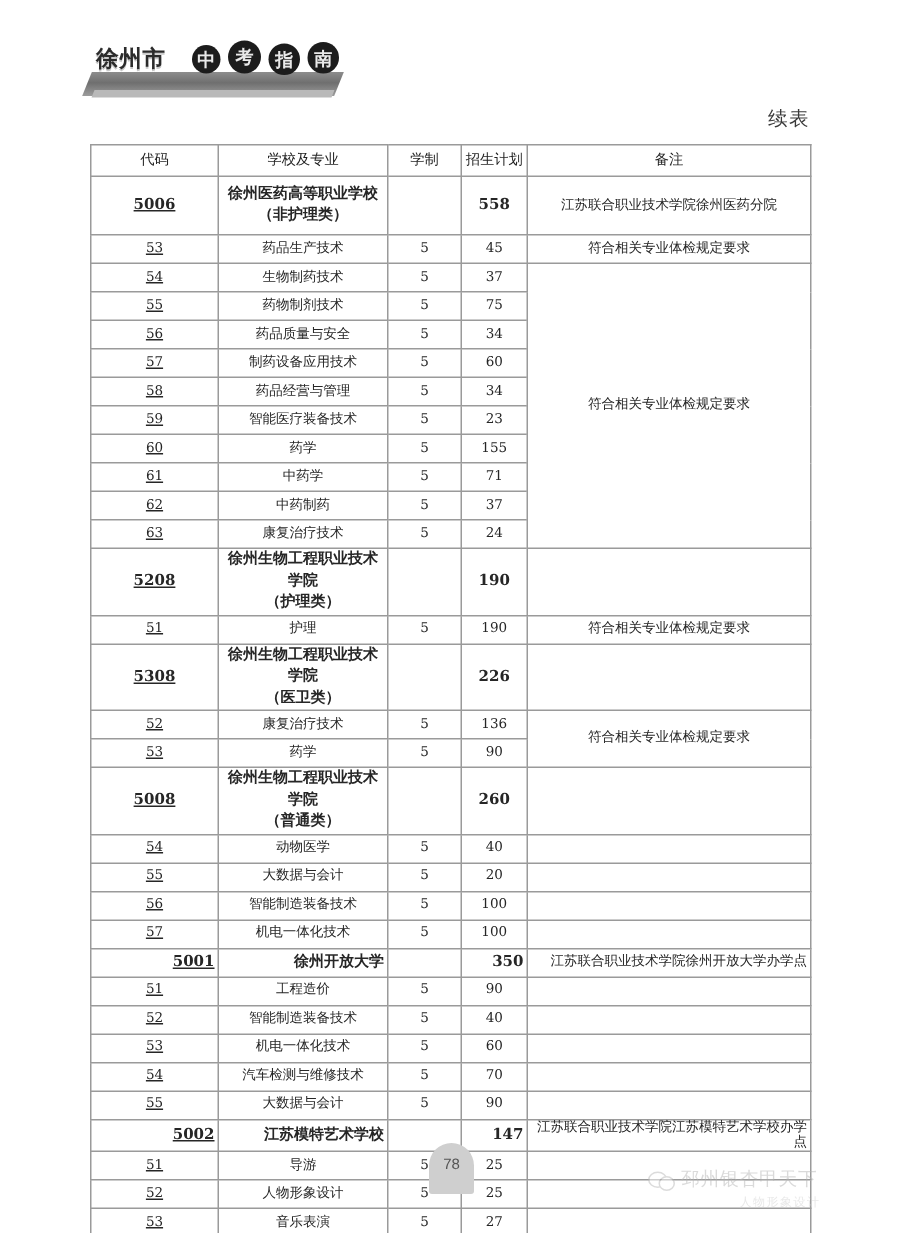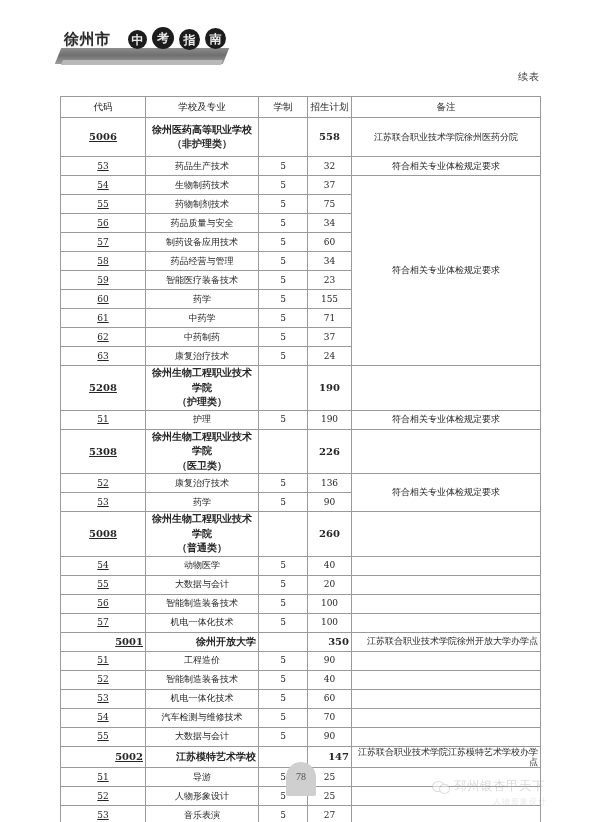--- a/index.html
+++ b/index.html
@@ -85,21 +85,21 @@
     transform: translate(-50%, -50%);
     white-space: nowrap;
   }
 
   
   .continued-label {
     position: absolute;
     right: 62px;
     top: 70px;
     font-family: "DejaVu Serif", "Liberation Serif", serif;
-    font-size: 10px;
+    font-size: 13px;
     color: #3a3a3a;
     letter-spacing: 1px;
   }
 
   
   .table-wrap {
     position: absolute;
     left: 60px;
     top: 96px;
     width: 480px;
@@ -172,21 +172,21 @@
     height: 34px;
     background: #cfcfcf;
     border-radius: 15px 15px 2px 2px;
   }
   .page-badge span {
     position: absolute;
     left: 0;
     right: 0;
     top: 9px;
     text-align: center;
-    font-family: Liberation Serif, serif;
+    font-family: Liberation Sans, sans-serif;
     font-size: 10px;
     color: #555;
   }
 
   
   .watermark {
     position: absolute;
     left: 432px;
     top: 778px;
     display: flex;
@@ -277,21 +277,21 @@
             <span class="line2">（非护理类）</span>
           </td>
           <td class="years"></td>
           <td class="quota">558</td>
           <td class="note mid">江苏联合职业技术学院徐州医药分院</td>
         </tr>
         <tr class="row-normal">
           <td class="code">53</td>
           <td class="major">药品生产技术</td>
           <td class="years">5</td>
-          <td class="quota">32</td>
+          <td class="quota">45</td>
           <td class="note mid">符合相关专业体检规定要求</td>
         </tr>
         <tr class="row-normal">
           <td class="code">54</td>
           <td class="major">生物制药技术</td>
           <td class="years">5</td>
           <td class="quota">37</td>
           <td class="note mid" rowspan="10">符合相关专业体检规定要求</td>
         </tr>
         <tr class="row-normal">

